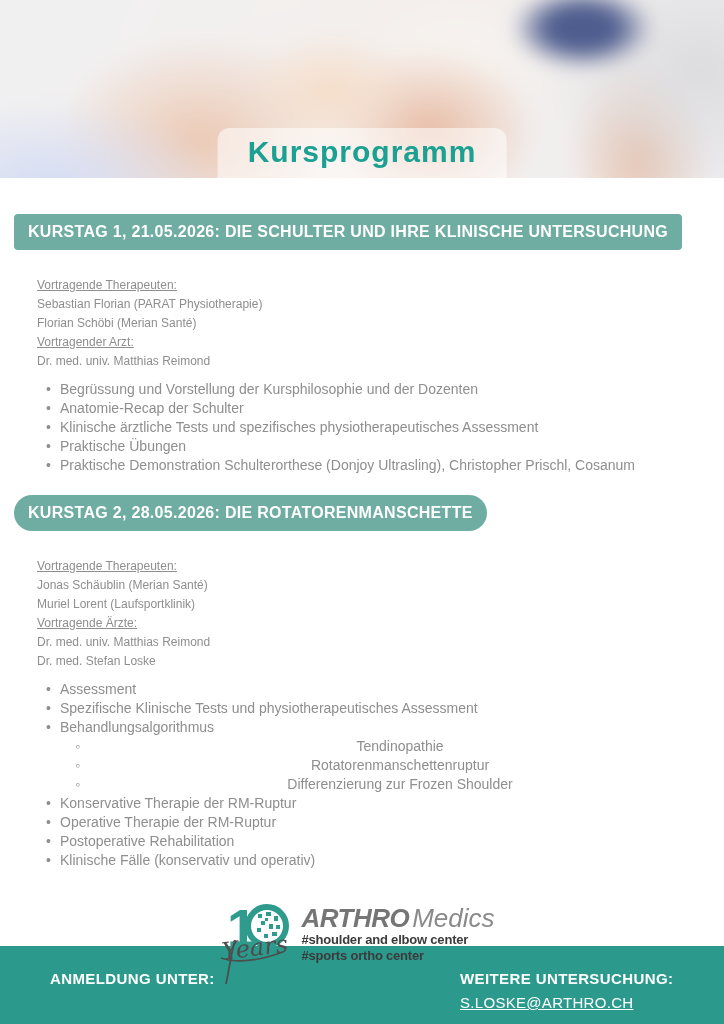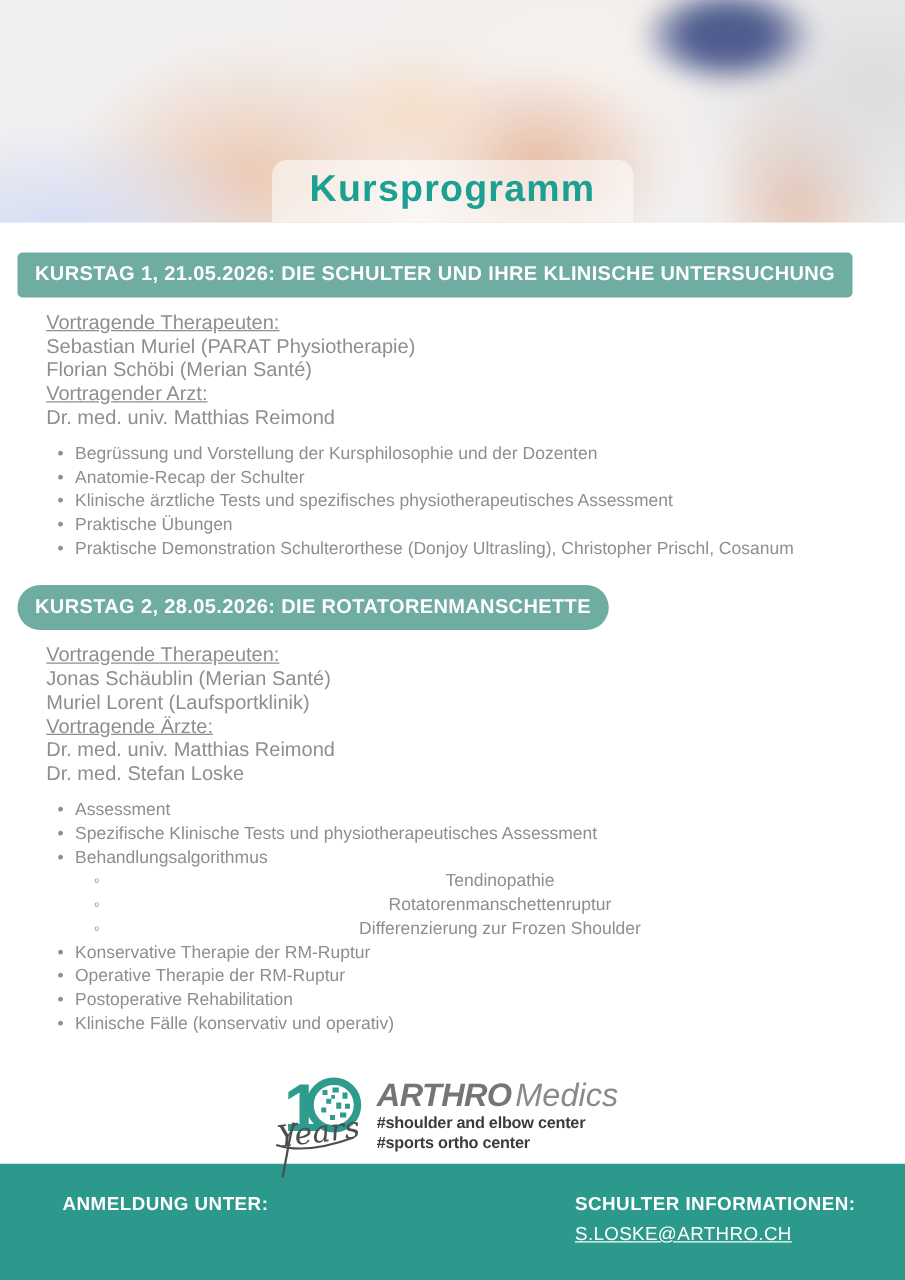--- a/index.html
+++ b/index.html
@@ -36,24 +36,24 @@
     font-size:30px;font-weight:bold;color:#1ba092;letter-spacing:1px;white-space:nowrap;
   }
 
   
   .content{padding:0 14px;}
   .bar{
     display:inline-block;background:#6faca1;color:#ffffff;
     font-weight:bold;font-size:16px;letter-spacing:0.3px;
     padding:9px 14px;border-radius:4px;white-space:nowrap;
   }
-  .bar-1{margin-top:24px;text-align:right;}
+  .bar-1{margin-top:36px;text-align:right;}
   .bar-2{margin-top:20px;border-radius:18px;}
 
-  .speakers{margin:11px 0 0 23px;color:#8e8e8e;font-size:16px;line-height:19px;}
+  .speakers{margin:26px 0 0 23px;color:#8e8e8e;font-size:12px;line-height:19px;}
   .speakers .u{text-decoration:underline;}
 
   ul.bullets{
     list-style:none;margin:9px 0 0 23px;padding:0;
     color:#8e8e8e;font-size:14px;line-height:19px;
   }
   ul.bullets > li{position:relative;padding-left:23px;}
   ul.bullets > li::before{content:"\2022";position:absolute;left:9px;}
   ul.sub-bullets{list-style:none;margin:0 0 0 15px;padding:0;text-align:center;}
   ul.sub-bullets > li{position:relative;padding-left:15px;}
@@ -66,21 +66,21 @@
   }
   .badge-svg{overflow:visible;display:block;}
   .brand-text{padding-top:2px;}
   .brand-line{font-size:26px;color:#7c7c7c;line-height:28px;white-space:nowrap;font-style:italic;}
   .brand-bold{font-weight:bold;letter-spacing:-0.5px;color:#757575;}
   .brand-light{font-weight:normal;margin-left:3px;color:#8a8a8a;}
   .tagline{font-size:13px;font-weight:bold;color:#3b3b3b;line-height:16px;letter-spacing:-0.2px;}
 
   
   .footer{
-    position:absolute;left:0;right:0;bottom:0;height:93px;background:#2b9a8d;z-index:1;
+    position:absolute;left:0;right:0;bottom:0;height:78px;background:#2b9a8d;z-index:1;
   }
   .footer-col{position:absolute;top:24px;color:#ffffff;}
   .footer-col-left{left:50px;}
   .footer-col-right{left:460px;}
   .footer-heading{font-size:15px;font-weight:bold;letter-spacing:0.4px;white-space:nowrap;}
   .footer-email{
     display:inline-block;margin-top:7px;font-size:15px;color:#ffffff;
     text-decoration:underline;letter-spacing:0.3px;white-space:nowrap;cursor:pointer;
   }
 </style>
@@ -97,21 +97,21 @@
   </div>
 
   <div class="content">
 
     
     <div class="bar bar-1">
       <span>KURSTAG 1, 21.05.2026: DIE SCHULTER UND IHRE KLINISCHE UNTERSUCHUNG</span>
     </div>
     <div class="speakers">
         <div><span class="u">Vortragende Therapeuten:</span></div>
-        <div><span>Sebastian Muriel (PARAT Physiotherapie)</span></div>
+        <div><span>Sebastian Florian (PARAT Physiotherapie)</span></div>
         <div><span>Florian Schöbi (Merian Santé)</span></div>
         <div><span class="u">Vortragender Arzt:</span></div>
         <div><span>Dr. med. univ. Matthias Reimond</span></div>
       </div>
     <ul class="bullets">
         <li><span>Begrüssung und Vorstellung der Kursphilosophie und der Dozenten</span></li>
         <li><span>Anatomie-Recap der Schulter</span></li>
         <li><span>Klinische ärztliche Tests und spezifisches physiotherapeutisches Assessment</span></li>
         <li><span>Praktische Übungen</span></li>
         <li><span>Praktische Demonstration Schulterorthese (Donjoy Ultrasling), Christopher Prischl, Cosanum</span></li>
@@ -171,18 +171,18 @@
       <div class="tagline">#shoulder and elbow center</div>
       <div class="tagline">#sports ortho center</div>
     </div>
   </div>
 
   <div class="footer">
     <div class="footer-col footer-col-left">
       <div class="footer-heading">ANMELDUNG UNTER:</div>
     </div>
     <div class="footer-col footer-col-right">
-      <div class="footer-heading">SCHULTER INFORMATIONEN:</div>
+      <div class="footer-heading">WEITERE UNTERSUCHUNG:</div>
       <a class="footer-email">S.LOSKE@ARTHRO.CH</a>
     </div>
   </div>
 
 </div>
 
 </body></html>

